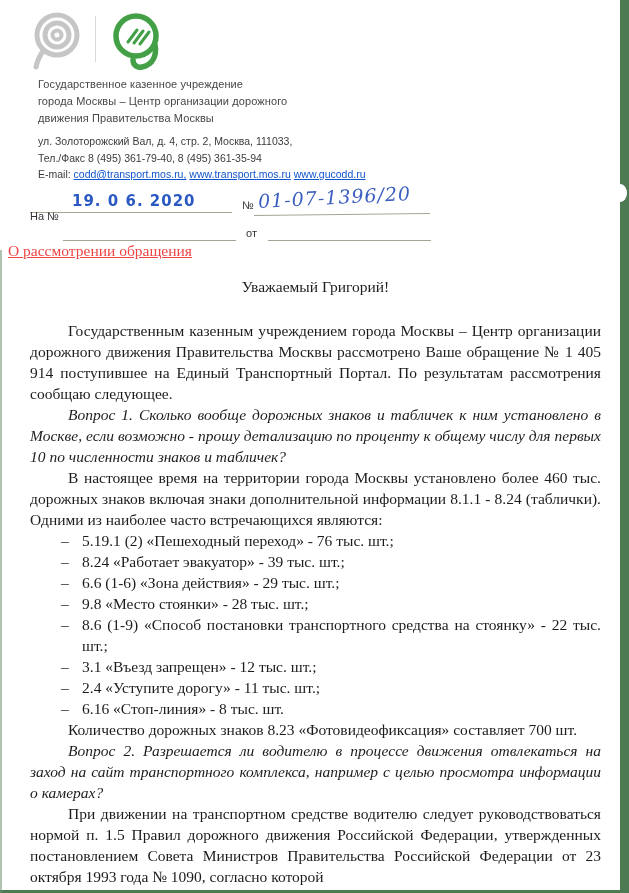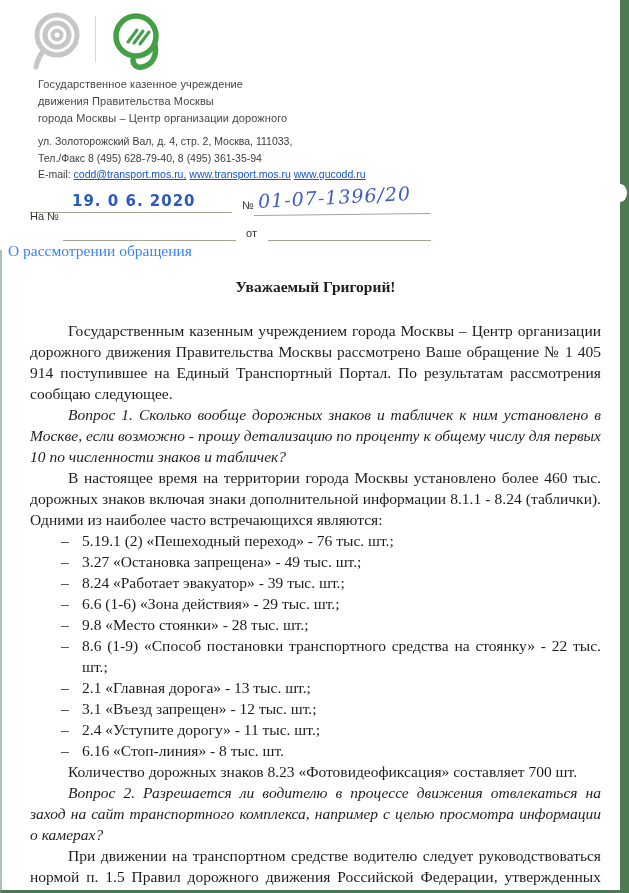--- a/index.html
+++ b/index.html
@@ -47,26 +47,26 @@
   .label-no { top:199px; left:242px; }
   .label-na { top:210px; left:30px; }
   .label-ot { top:227px; left:246px; }
   .handwritten {
     position:absolute; top:186px; left:258px;
     font-family:"DejaVu Serif", serif; font-style:italic; font-size:19px;
     color:#3a5ec0; transform:rotate(-3deg); letter-spacing:1px; white-space:nowrap;
   }
 
   
-  .subject { position:absolute; top:242px; left:8px; font-size:15.5px; color:#3b82f6; }
+  .subject { position:absolute; top:242px; left:8px; font-size:15.5px; color:#ef4444;text-decoration:underline; }
   .letter {
     position:absolute; top:276px; left:30px; width:571px;
     font-size:15.5px; line-height:21px; text-align:justify;
   }
-  .salutation { text-align:center; font-weight:bold; margin:0 0 23px 0; }
+  .salutation { text-align:center; font-weight:normal; margin:0 0 23px 0; }
   .letter p { margin:0; text-indent:38px; }
   .letter p.question { font-style:italic; }
   ul.sign-list { margin:0; padding:0 0 0 52px; list-style:none; }
   ul.sign-list li { position:relative; text-align:justify; }
   ul.sign-list li::before { content:"–"; position:absolute; left:-21px; }
 </style>
 </head>
 <body>
 
 <div class="frame-right"></div>
@@ -90,27 +90,27 @@
       <circle cx="27" cy="26" r="20" fill="none" stroke="#43a047" stroke-width="5.5"></circle>
       <path d="M19,32 L28,20" stroke="#43a047" stroke-width="3" stroke-linecap="round"></path>
       <path d="M25,33 L34,21" stroke="#43a047" stroke-width="3" stroke-linecap="round"></path>
       <path d="M31,34 L40,22" stroke="#43a047" stroke-width="3" stroke-linecap="round"></path>
     </svg>
   </span>
 </div>
 
 <div class="org-name">
   <div>Государственное казенное учреждение</div>
+  <div>города Москвы – Центр организации дорожного</div>
   <div>движения Правительства Москвы</div>
-  <div>города Москвы – Центр организации дорожного</div>
 </div>
 
 <div class="address">
   <div>ул. Золоторожский Вал, д. 4, стр. 2, Москва, 111033,</div>
-  <div>Тел./Факс 8 (495) 628-79-40, 8 (495) 361-35-94</div>
+  <div>Тел./Факс 8 (495) 361-79-40, 8 (495) 361-35-94</div>
   <div>
     <span>E-mail:</span>
     <a class="link">codd@transport.mos.ru,</a>
     <a class="link">www.transport.mos.ru</a>
     <a class="link">www.gucodd.ru</a>
   </div>
 </div>
 
 <div class="stamp-date">19. 0 6. 2020</div>
 <div class="ref-line line-date"></div>
@@ -124,26 +124,24 @@
 
 <div class="subject">О рассмотрении обращения</div>
 
 <div class="letter">
   <div class="salutation">Уважаемый Григорий!</div>
   <p>Государственным казенным учреждением города Москвы – Центр организации дорожного движения Правительства Москвы рассмотрено Ваше обращение № 1 405 914 поступившее на Единый Транспортный Портал. По результатам рассмотрения сообщаю следующее.</p>
   <p class="question">Вопрос 1. Сколько вообще дорожных знаков и табличек к ним установлено в Москве, если возможно - прошу детализацию по проценту к общему числу для первых 10 по численности знаков и табличек?</p>
   <p>В настоящее время на территории города Москвы установлено более 460 тыс. дорожных знаков включая знаки дополнительной информации 8.1.1 - 8.24 (таблички). Одними из наиболее часто встречающихся являются:</p>
   <ul class="sign-list">
     <li>5.19.1 (2) «Пешеходный переход» - 76 тыс. шт.;</li>
-    <li>3.27 «Остановка запрещена» - 49 тыс. шт.;</li>
     <li>8.24 «Работает эвакуатор» - 39 тыс. шт.;</li>
     <li>6.6 (1-6) «Зона действия» - 29 тыс. шт.;</li>
     <li>9.8 «Место стоянки» - 28 тыс. шт.;</li>
     <li>8.6 (1-9) «Способ постановки транспортного средства на стоянку» - 22 тыс. шт.;</li>
-    <li>2.1 «Главная дорога» - 13 тыс. шт.;</li>
     <li>3.1 «Въезд запрещен» - 12 тыс. шт.;</li>
     <li>2.4 «Уступите дорогу» - 11 тыс. шт.;</li>
     <li>6.16 «Стоп-линия» - 8 тыс. шт.</li>
   </ul>
   <p>Количество дорожных знаков 8.23 «Фотовидеофиксация» составляет 700 шт.</p>
   <p class="question">Вопрос 2. Разрешается ли водителю в процессе движения отвлекаться на заход на сайт транспортного комплекса, например с целью просмотра информации о камерах?</p>
   <p>При движении на транспортном средстве водителю следует руководствоваться нормой п. 1.5 Правил дорожного движения Российской Федерации, утвержденных постановлением Совета Министров Правительства Российской Федерации от 23 октября 1993 года № 1090, согласно которой</p>
 </div>
 
 </body></html>

